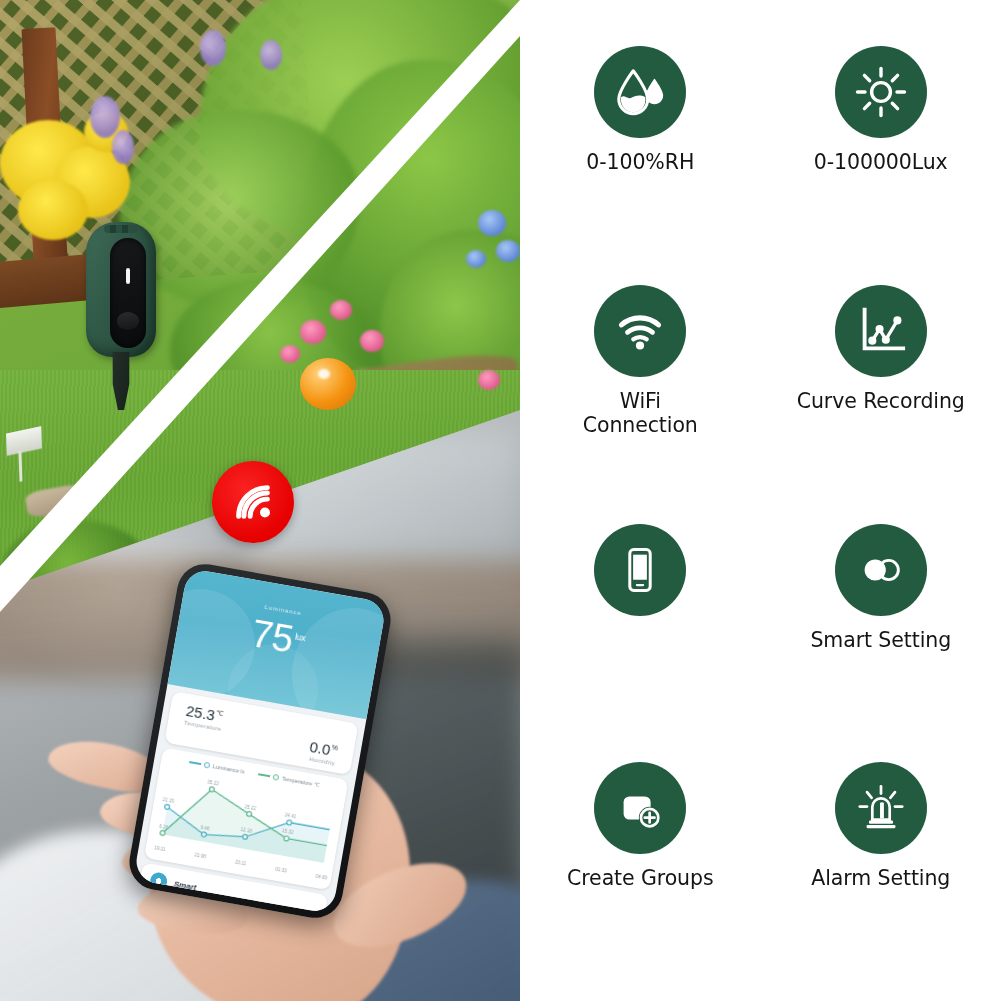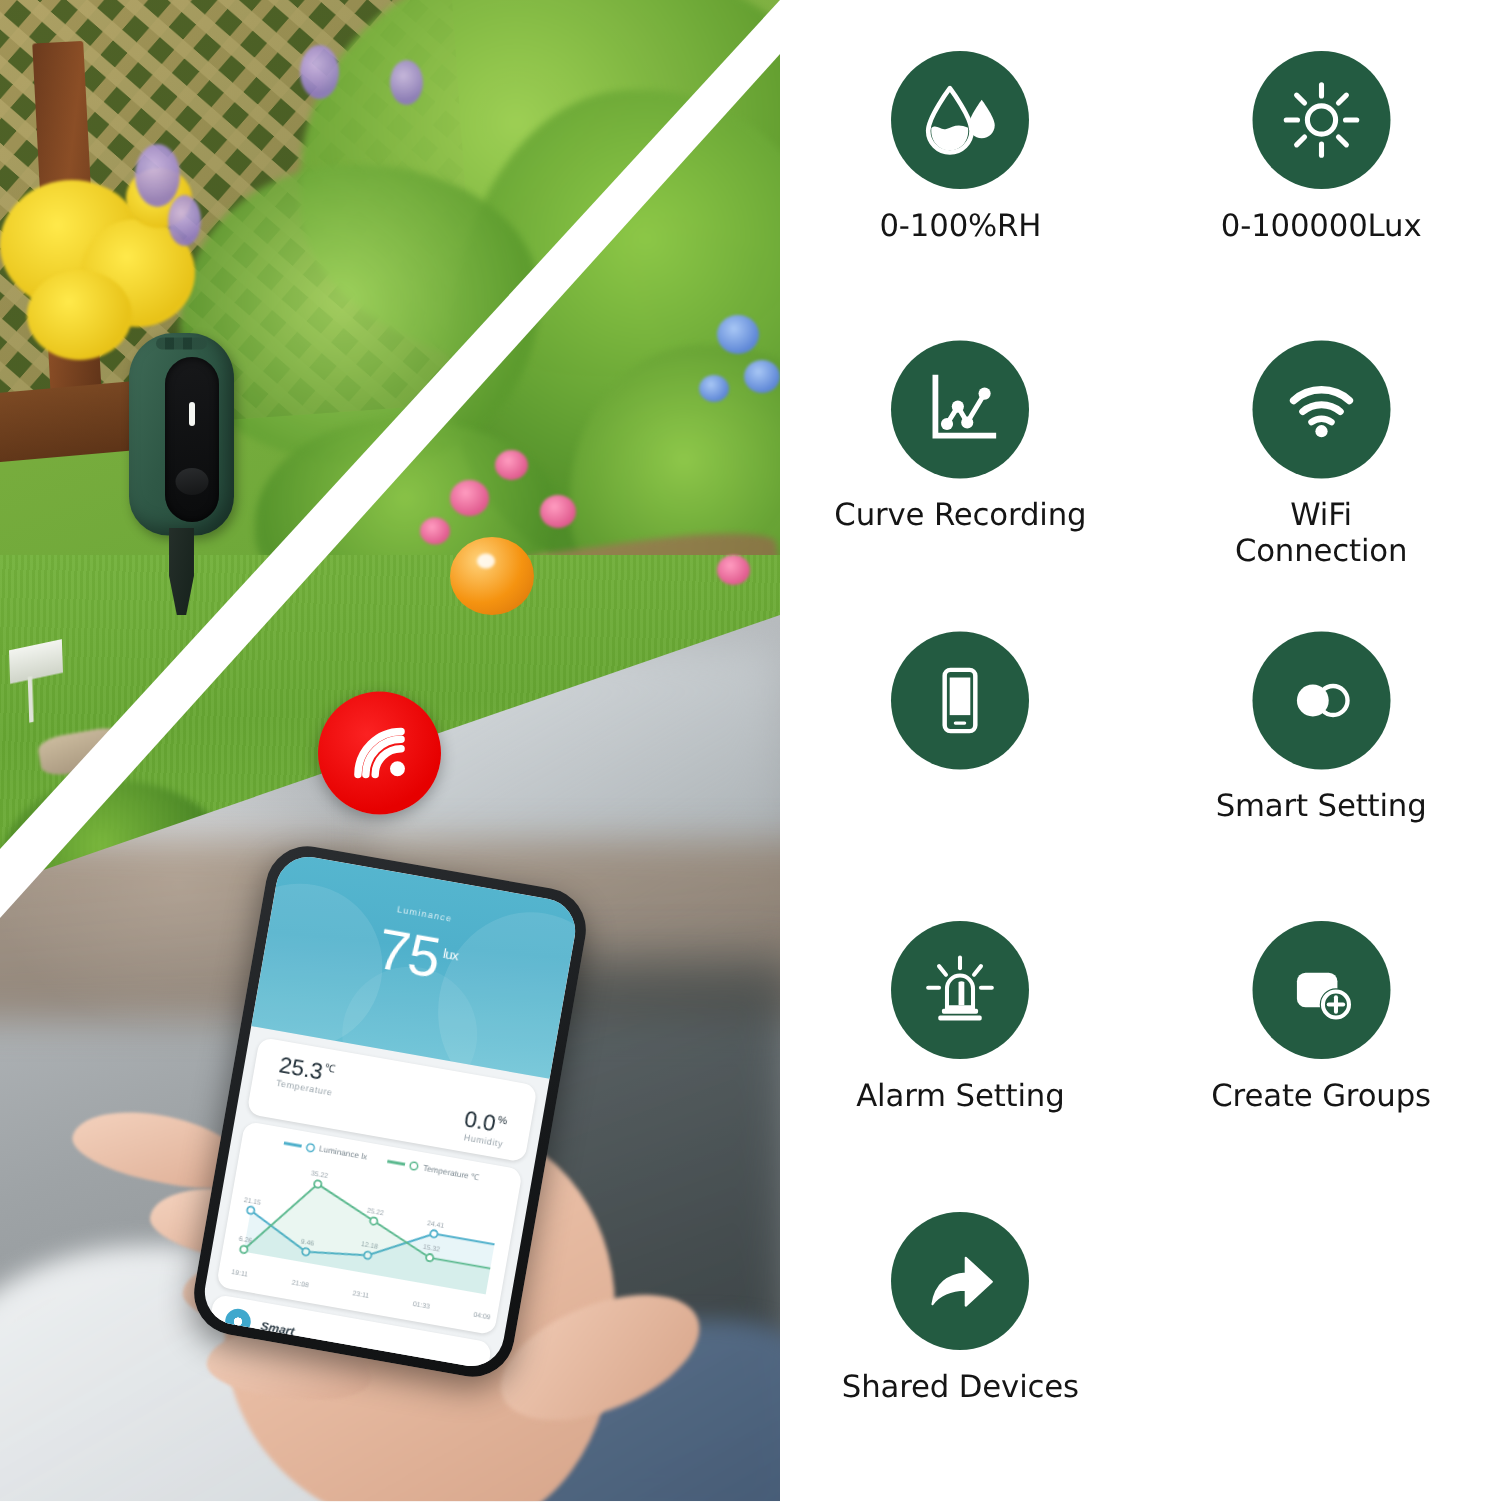--- a/index.html
+++ b/index.html
@@ -456,21 +456,21 @@
   
   .features-panel {
     position: absolute;
     left: 520px; top: 0;
     width: 481px; height: 1001px;
     background: #ffffff;
     display: grid;
     grid-template-columns: 1fr 1fr;
     grid-auto-rows: 1fr;
     align-items: start;
-    padding-top: 34px;
+    padding-top: 46px;
     box-sizing: border-box;
   }
   .feature {
     display: flex;
     flex-direction: column;
     align-items: center;
     justify-content: flex-start;
   }
   .feature-circle {
     width: 92px; height: 92px;
@@ -691,65 +691,80 @@
             <line x1="44.6" y1="11.4" x2="39.3" y2="16.7"></line>
             <line x1="16.7" y1="39.3" x2="11.4" y2="44.6"></line>
           </g>
         </svg>
       </div>
       <div class="feature-label">0-100000Lux</div>
     </div>
 
     <div class="feature">
       <div class="feature-circle">
+        <svg width="52" height="52" viewBox="0 0 56 56">
+          <g fill="none" stroke="#ffffff" stroke-linecap="round">
+            <path d="M8 21.5 A30 30 0 0 1 48 21.5" stroke-width="5.4"></path>
+            <path d="M14.5 29.5 A21 21 0 0 1 41.5 29.5" stroke-width="5"></path>
+            <path d="M20.8 37 A12.4 12.4 0 0 1 35.2 37" stroke-width="4.6"></path>
+          </g>
+          <circle cx="28" cy="43.6" r="4.4" fill="#ffffff"></circle>
+        </svg>
+      </div>
+      <div class="feature-label">WiFi
+Connection</div>
+    </div>
+
+    <div class="feature">
+      <div class="feature-circle">
         <svg width="54" height="54" viewBox="0 0 56 56">
           <path d="M11 6 L11 46 L51 46" fill="none" stroke="#ffffff" stroke-width="4" stroke-linecap="square"></path>
           <polyline points="19,38 26.5,26 33,37 45,17" fill="none" stroke="#ffffff" stroke-width="3.4" stroke-linejoin="round" stroke-linecap="round"></polyline>
           <circle cx="19" cy="38" r="4.2" fill="#ffffff"></circle>
           <circle cx="26.5" cy="26" r="4.2" fill="#ffffff"></circle>
           <circle cx="33" cy="37" r="4.2" fill="#ffffff"></circle>
           <circle cx="45" cy="17" r="4.2" fill="#ffffff"></circle>
         </svg>
       </div>
       <div class="feature-label">Curve Recording</div>
     </div>
 
     <div class="feature">
       <div class="feature-circle">
         <svg width="52" height="52" viewBox="0 0 56 56">
-          <g fill="none" stroke="#ffffff" stroke-linecap="round">
-            <path d="M8 21.5 A30 30 0 0 1 48 21.5" stroke-width="5.4"></path>
-            <path d="M14.5 29.5 A21 21 0 0 1 41.5 29.5" stroke-width="5"></path>
-            <path d="M20.8 37 A12.4 12.4 0 0 1 35.2 37" stroke-width="4.6"></path>
-          </g>
-          <circle cx="28" cy="43.6" r="4.4" fill="#ffffff"></circle>
-        </svg>
-      </div>
-      <div class="feature-label">WiFi
-Connection</div>
-    </div>
-
-    <div class="feature">
-      <div class="feature-circle">
-        <svg width="52" height="52" viewBox="0 0 56 56">
           <rect x="17" y="6" width="22" height="44" rx="4.2" ry="4.2" fill="none" stroke="#ffffff" stroke-width="3.2"></rect>
           <rect x="20.6" y="11.5" width="14.8" height="27" fill="#ffffff"></rect>
           <rect x="23.5" y="43" width="9" height="2.4" rx="1.2" fill="#ffffff"></rect>
         </svg>
       </div>
     </div>
 
     <div class="feature">
       <div class="feature-circle">
         <svg width="54" height="54" viewBox="0 0 56 56">
           <circle cx="22" cy="28" r="11" fill="#ffffff"></circle>
           <circle cx="36" cy="28" r="10" fill="none" stroke="#ffffff" stroke-width="3"></circle>
         </svg>
       </div>
       <div class="feature-label">Smart Setting</div>
+    </div>
+
+    <div class="feature">
+      <div class="feature-circle">
+        <svg width="54" height="54" viewBox="0 0 56 56">
+          <rect x="11" y="16" width="28" height="24" rx="6" ry="6" fill="#ffffff"></rect>
+          <circle cx="38" cy="38" r="11.2" fill="#235b41"></circle>
+          <circle cx="38" cy="38" r="9" fill="none" stroke="#ffffff" stroke-width="2.8"></circle>
+          <g stroke="#ffffff" stroke-width="2.8" stroke-linecap="round">
+            <line x1="38" y1="33" x2="38" y2="43"></line>
+            <line x1="33" y1="38" x2="43" y2="38"></line>
+          </g>
+        </svg>
+      </div>
+      <div class="feature-label">Create Groups</div>
     </div>
 
     <div class="feature">
       <div class="feature-circle">
         <svg width="54" height="54" viewBox="0 0 56 56">
           <path d="M28 18 a9 9 0 0 1 9 9 v13 h-18 v-13 a9 9 0 0 1 9 -9 z" fill="none" stroke="#ffffff" stroke-width="2.8"></path>
           <path d="M27 22.5 a4 4 0 0 1 4 0 v16 h-4 z" fill="#ffffff"></path>
           <rect x="15.5" y="41" width="25" height="3.4" rx="1.2" fill="#ffffff"></rect>
           <rect x="13" y="45.6" width="30" height="3.4" rx="1.2" fill="#ffffff"></rect>
           <g stroke="#ffffff" stroke-width="2.8" stroke-linecap="round">
@@ -757,39 +772,15 @@
             <line x1="13.5" y1="11.5" x2="18.3" y2="17.4"></line>
             <line x1="42.5" y1="11.5" x2="37.7" y2="17.4"></line>
             <line x1="6" y1="26.5" x2="13.5" y2="26.5"></line>
             <line x1="42.5" y1="26.5" x2="50" y2="26.5"></line>
           </g>
         </svg>
       </div>
       <div class="feature-label">Alarm Setting</div>
     </div>
 
-    <div class="feature">
-      <div class="feature-circle">
-        <svg width="54" height="54" viewBox="0 0 56 56">
-          <rect x="11" y="16" width="28" height="24" rx="6" ry="6" fill="#ffffff"></rect>
-          <circle cx="38" cy="38" r="11.2" fill="#235b41"></circle>
-          <circle cx="38" cy="38" r="9" fill="none" stroke="#ffffff" stroke-width="2.8"></circle>
-          <g stroke="#ffffff" stroke-width="2.8" stroke-linecap="round">
-            <line x1="38" y1="33" x2="38" y2="43"></line>
-            <line x1="33" y1="38" x2="43" y2="38"></line>
-          </g>
-        </svg>
-      </div>
-      <div class="feature-label">Create Groups</div>
-    </div>
-
-    <div class="feature">
-      <div class="feature-circle">
-        <svg width="54" height="54" viewBox="0 0 56 56">
-          <path d="M9 44 C11 30 20 23.5 32 22.8 L32 12 L50 28.5 L32 45 L32 34
-                   C22 34.2 14 37 9 44 Z" fill="#ffffff" stroke="#ffffff" stroke-width="1.5" stroke-linejoin="round"></path>
-        </svg>
-      </div>
-      <div class="feature-label">Shared Devices</div>
-    </div>
 
   </div>
 </div>
 
 </body></html>

